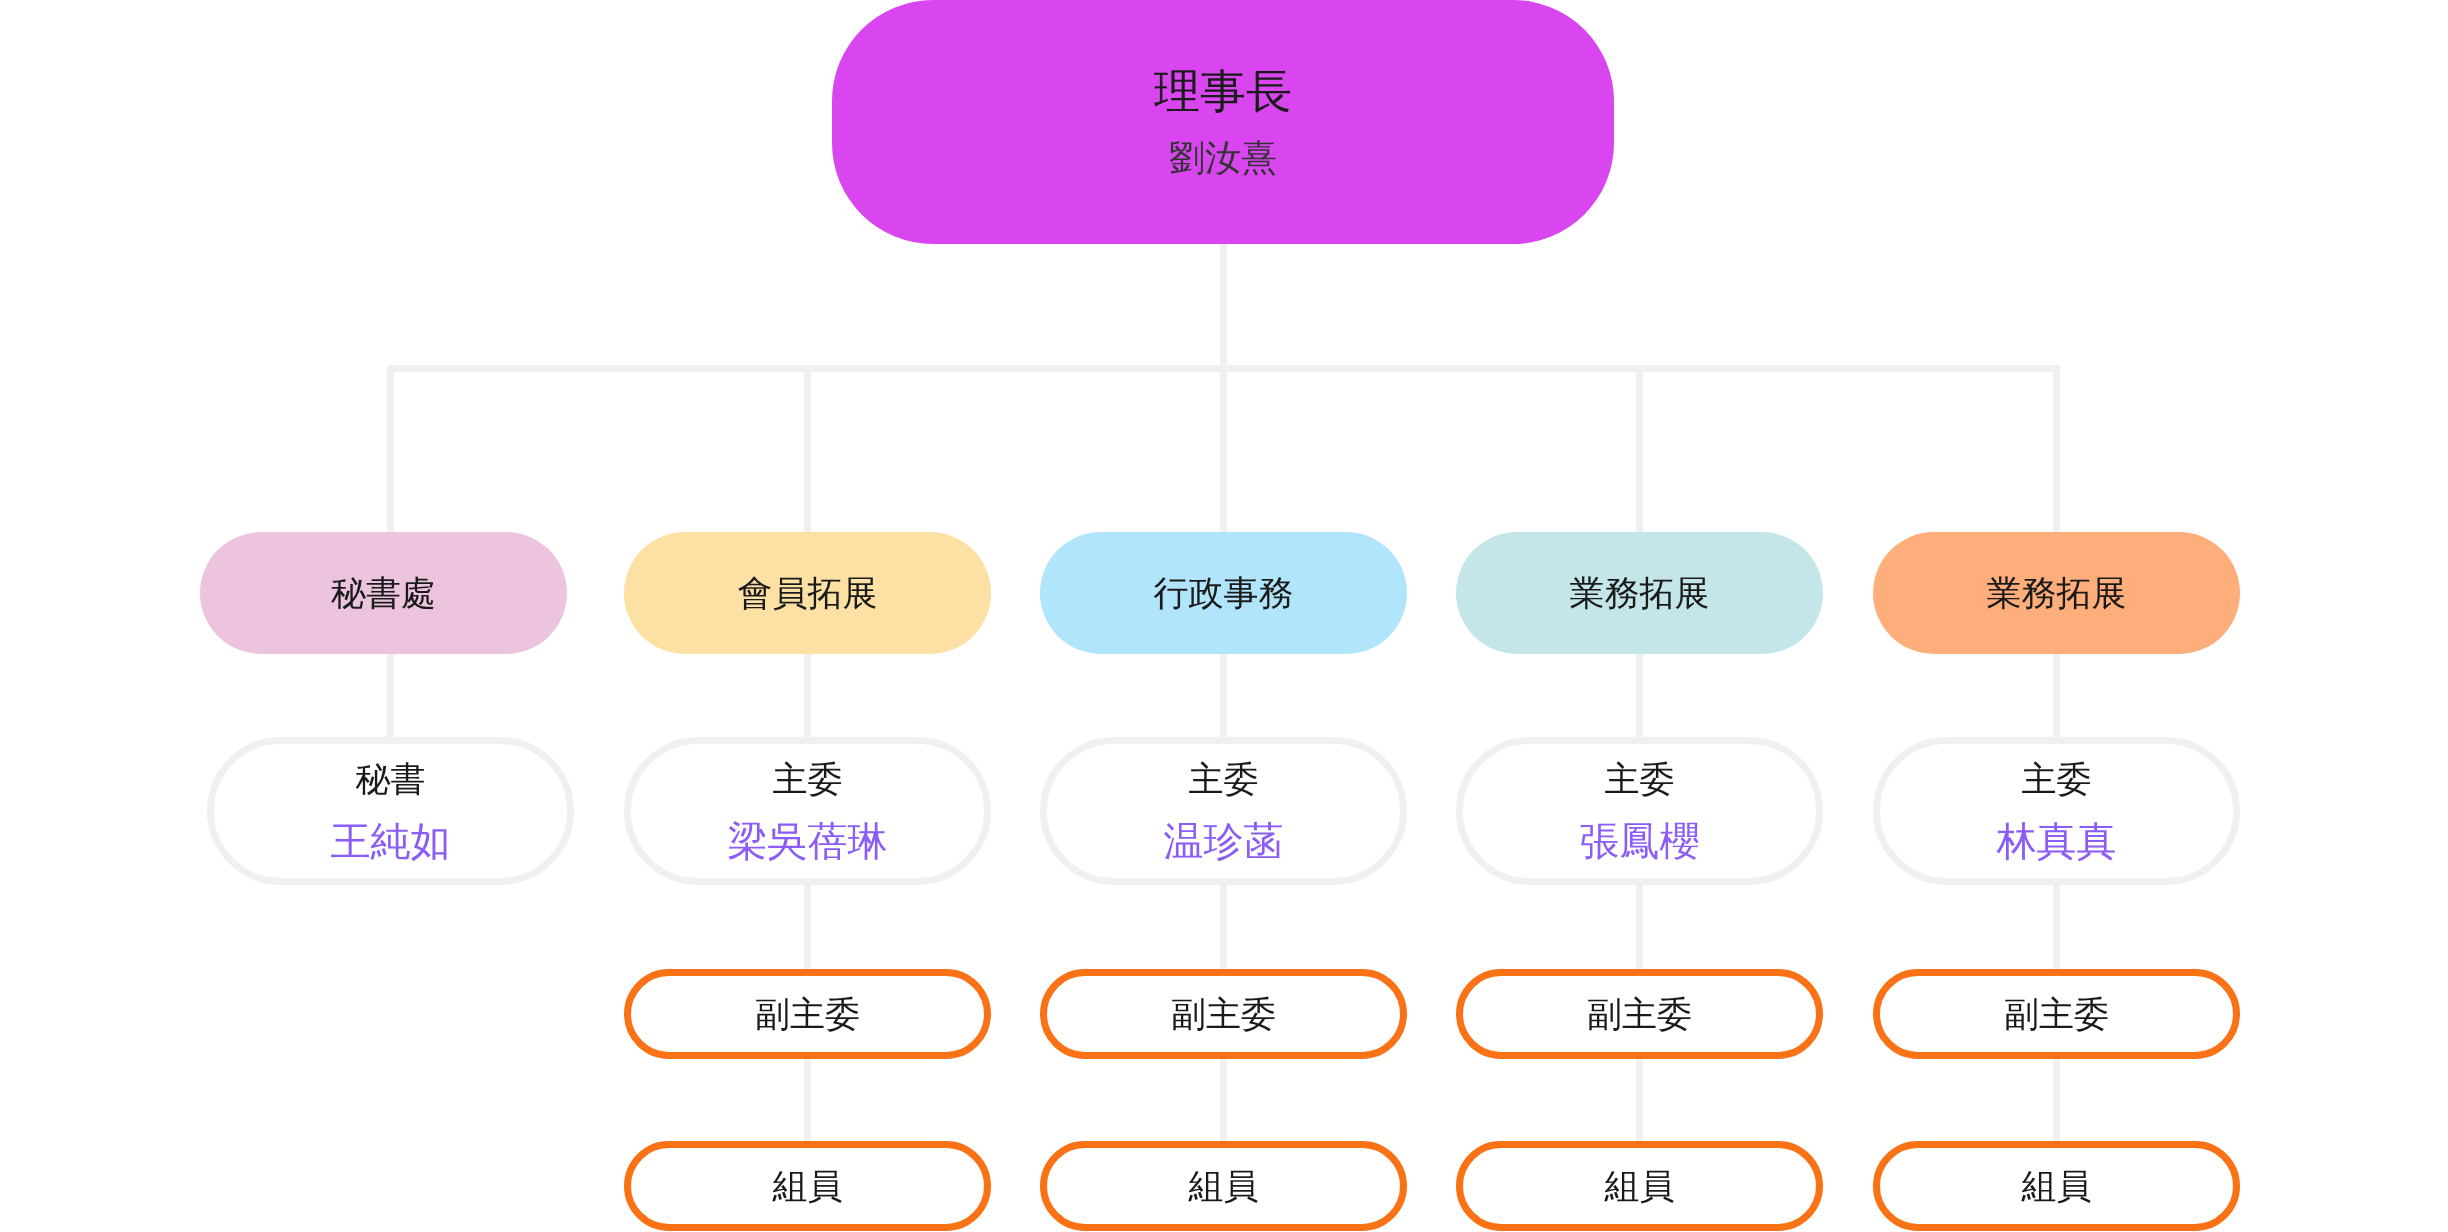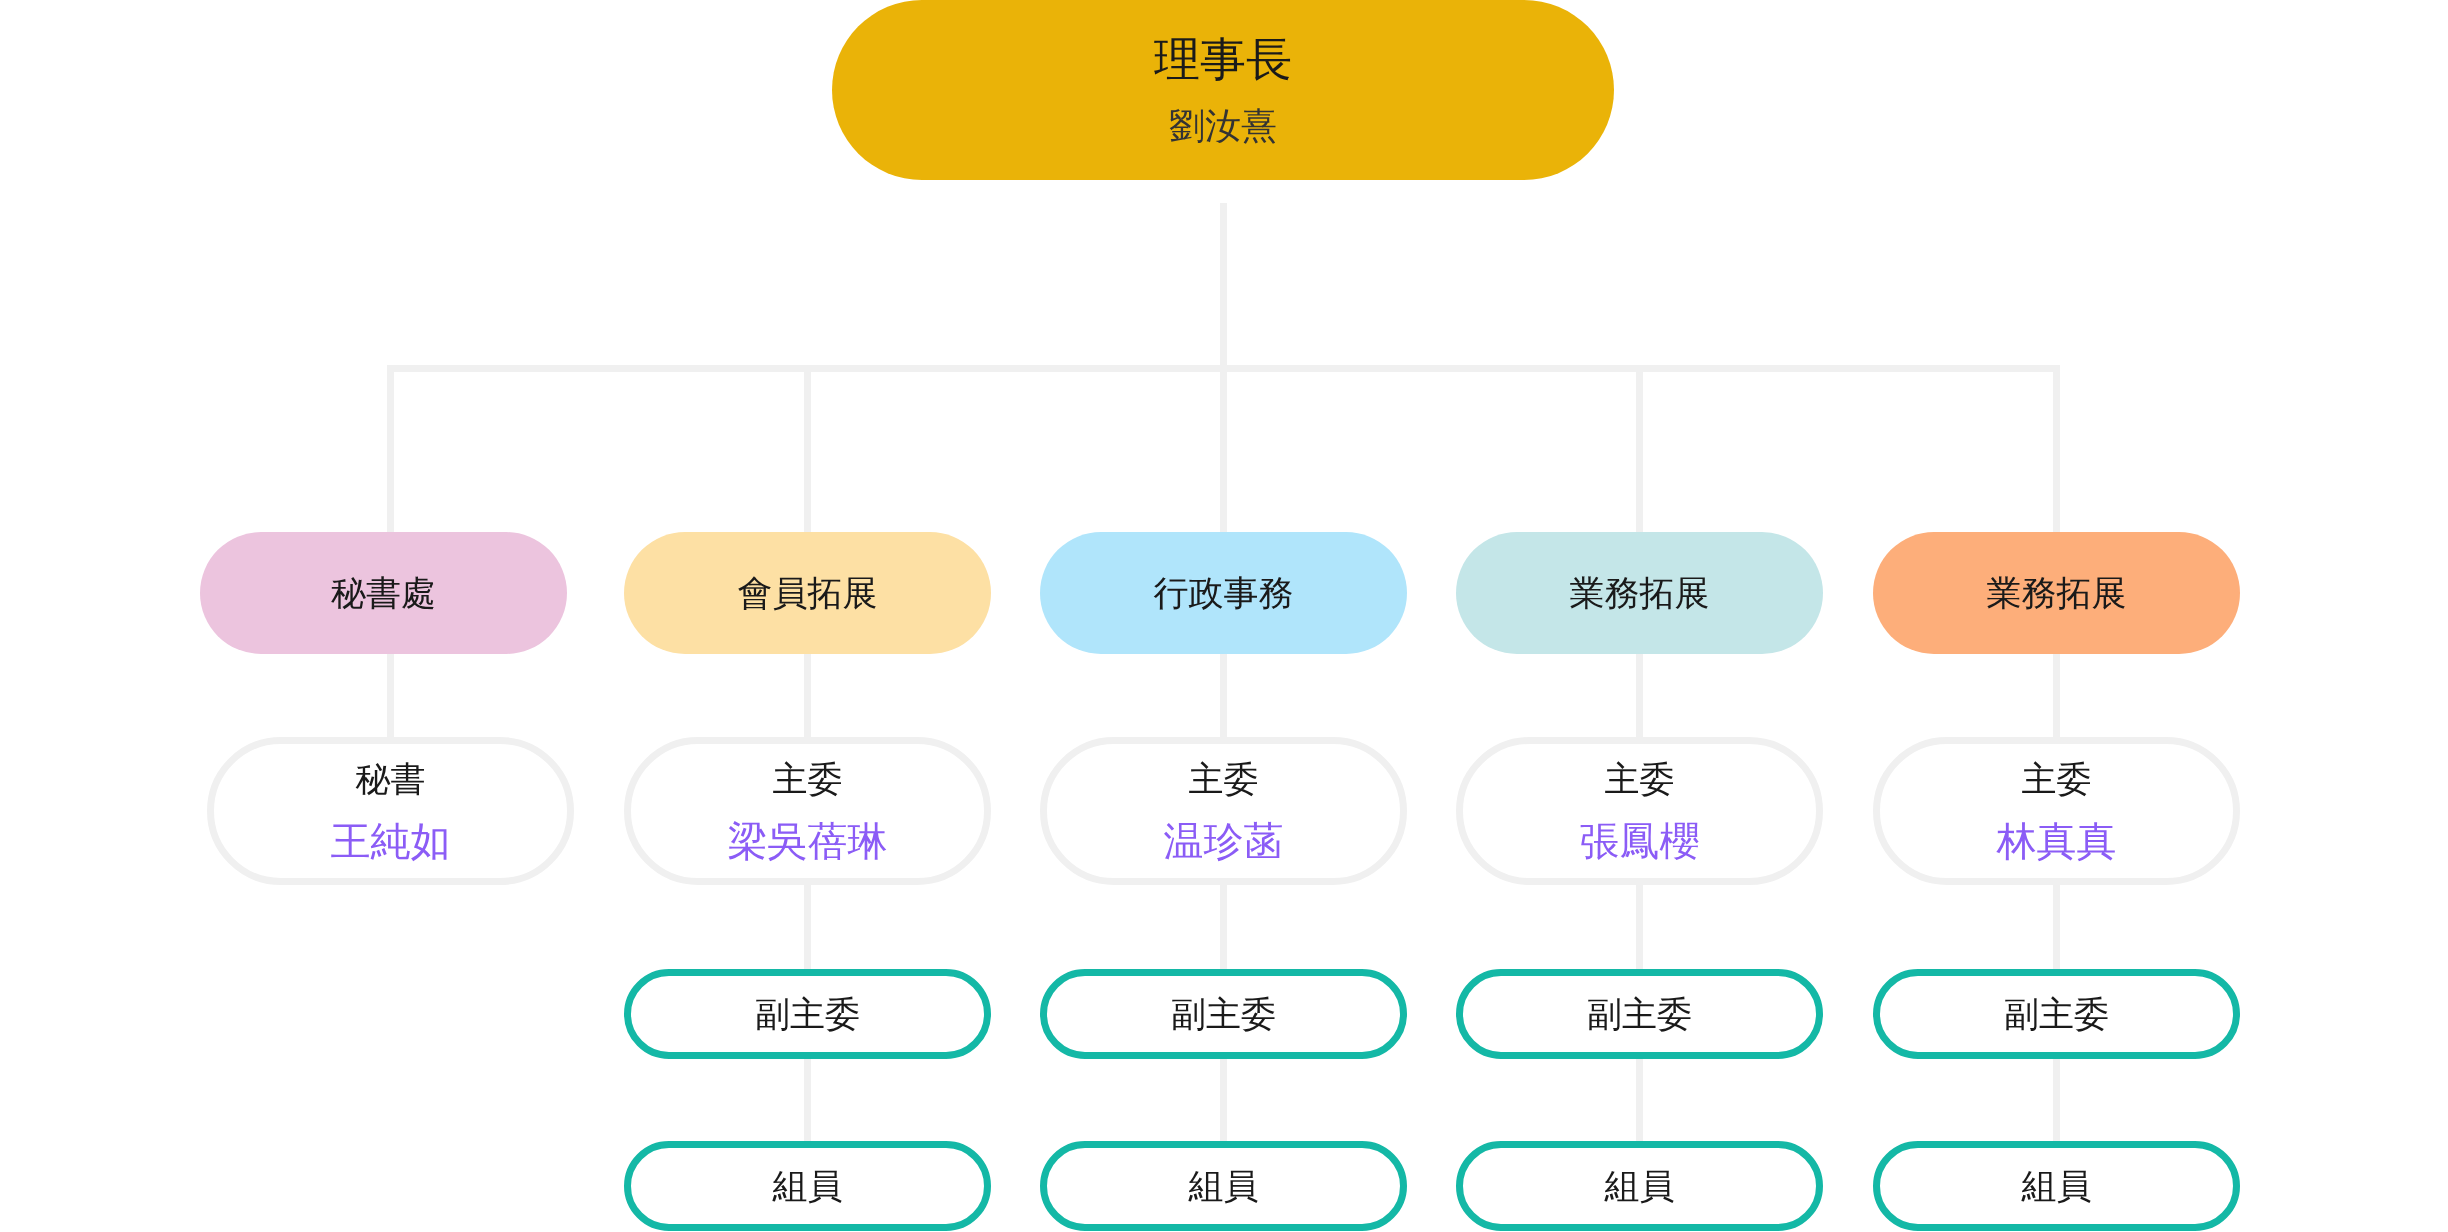--- a/index.html
+++ b/index.html
@@ -1,29 +1,29 @@
 <!DOCTYPE html>
 <html><head>
 <meta charset="utf-8">
 <style>
   html, body { margin: 0; padding: 0; background: #ffffff; }
   body { width: 2448px; height: 1232px; position: relative; overflow: hidden;
          font-family: "DejaVu Sans", "Liberation Sans", sans-serif; }
   .line { position: absolute; background: #f0f0f0; }
   .node { position: absolute; box-sizing: border-box; display: flex; flex-direction: column;
           align-items: center; justify-content: center; text-align: center; }
-  .root { left: 832px; top: 0; width: 782px; height: 180px; border-radius: 101px;
-          background: #eab308; }
+  .root { left: 832px; top: 0; width: 782px; height: 244px; border-radius: 101px;
+          background: #d946ef; }
   .root .title { font-size: 46px; color: #1a1a1a; line-height: 1; margin-bottom: 26px; }
   .root .name { font-size: 36px; color: #333333; line-height: 1; }
   .dept { top: 532px; width: 367px; height: 122px; border-radius: 61px; font-size: 35px; color: #1a1a1a; }
   .lead { top: 737px; width: 367px; height: 148px; border-radius: 74px; border: 7px solid #f0f0f0; background: #fff; }
   .lead .title { font-size: 35px; color: #1a1a1a; line-height: 1; margin-bottom: 24px; }
   .lead .name { font-size: 40px; color: #8b5cf6; line-height: 1; }
-  .sub { width: 367px; height: 90px; border-radius: 45px; border: 7px solid #14b8a6; background: #fff;
+  .sub { width: 367px; height: 90px; border-radius: 45px; border: 7px solid #f97316; background: #fff;
          font-size: 35px; color: #1a1a1a; }
   .vice { top: 969px; }
   .member { top: 1141px; }
 </style>
 </head>
 <body>
 
 <div class="line" style="left:1220px; top:203px; width:7px; height:166px;"></div>
 <div class="line" style="left:387px; top:365px; width:1673px; height:7px;"></div>
 

